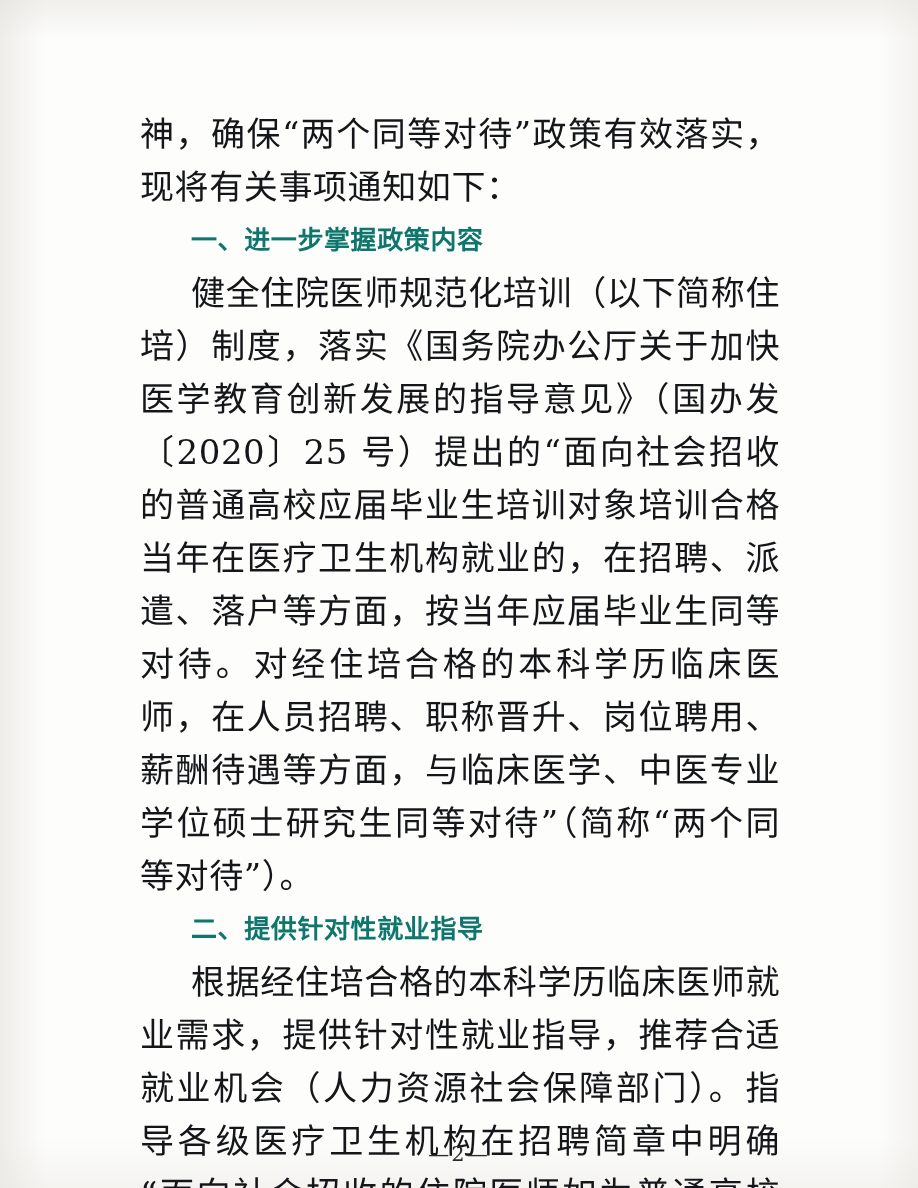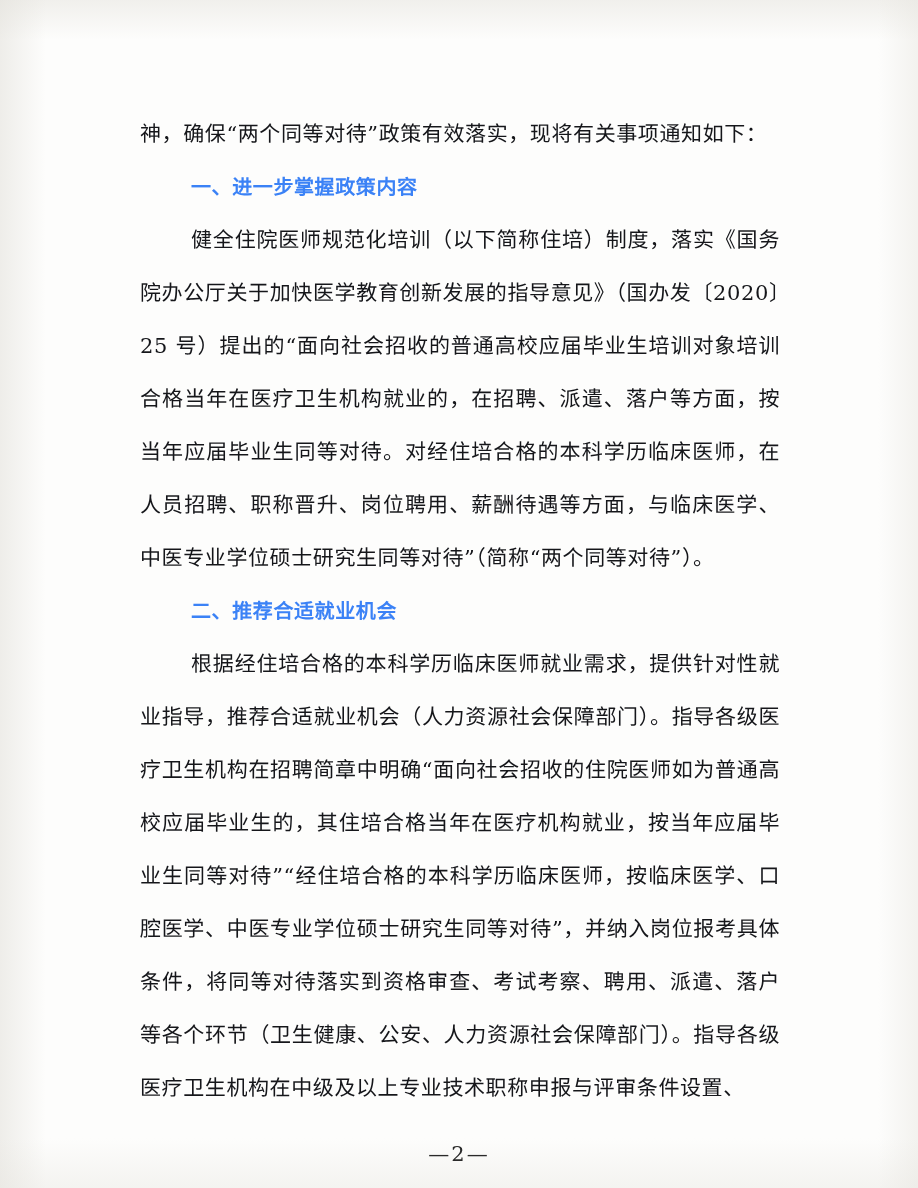--- a/index.html
+++ b/index.html
@@ -23,40 +23,40 @@
     height: 1188px;
     background: #fdfdfc;
   }
   .content {
     position: absolute;
     top: 108px;
     left: 140px;
     width: 640px;
   }
   .para {
-    font-size: 21px;
+    font-size: 34px;
     line-height: 53px;
     letter-spacing: 0.6px;
     text-align: justify;
     text-justify: inter-ideograph;
     margin: 0;
     color: #15161a;
     font-weight: 400;
   }
   .para.indent {
     text-indent: 51px;
   }
   .heading {
-    font-size: 20px;
+    font-size: 26px;
     line-height: 53px;
     letter-spacing: 0.6px;
     margin: 0;
     text-indent: 51px;
     font-weight: bold;
-    color: #3b82f6;
+    color: #0f766e;
     font-family: Liberation Serif, serif;
   }
   .footer {
     position: absolute;
     bottom: 22px;
     left: 0;
     width: 918px;
     text-align: center;
   }
   .page-number {
@@ -106,21 +106,21 @@
   <div class="scan-edge-bottom"></div>
 
   <div class="content">
 
     <p class="para">神，确保“两个同等对待”政策有效落实，现将有关事项通知如下：</p>
 
     <h2 class="heading">一、进一步掌握政策内容</h2>
 
     <p class="para indent">健全住院医师规范化培训（以下简称住培）制度，落实《国务院办公厅关于加快医学教育创新发展的指导意见》（国办发〔2020〕25 号）提出的“面向社会招收的普通高校应届毕业生培训对象培训合格当年在医疗卫生机构就业的，在招聘、派遣、落户等方面，按当年应届毕业生同等对待。对经住培合格的本科学历临床医师，在人员招聘、职称晋升、岗位聘用、薪酬待遇等方面，与临床医学、中医专业学位硕士研究生同等对待”（简称“两个同等对待”）。</p>
 
-    <h2 class="heading">二、推荐合适就业机会</h2>
+    <h2 class="heading">二、提供针对性就业指导</h2>
 
     <p class="para indent">根据经住培合格的本科学历临床医师就业需求，提供针对性就业指导，推荐合适就业机会（人力资源社会保障部门）。指导各级医疗卫生机构在招聘简章中明确“面向社会招收的住院医师如为普通高校应届毕业生的，其住培合格当年在医疗机构就业，按当年应届毕业生同等对待”“经住培合格的本科学历临床医师，按临床医学、口腔医学、中医专业学位硕士研究生同等对待”，并纳入岗位报考具体条件，将同等对待落实到资格审查、考试考察、聘用、派遣、落户等各个环节（卫生健康、公安、人力资源社会保障部门）。指导各级医疗卫生机构在中级及以上专业技术职称申报与评审条件设置、</p>
 
   </div>
 
   <div class="footer">
     <span class="page-number">—2—</span>
   </div>
 
 </div>

